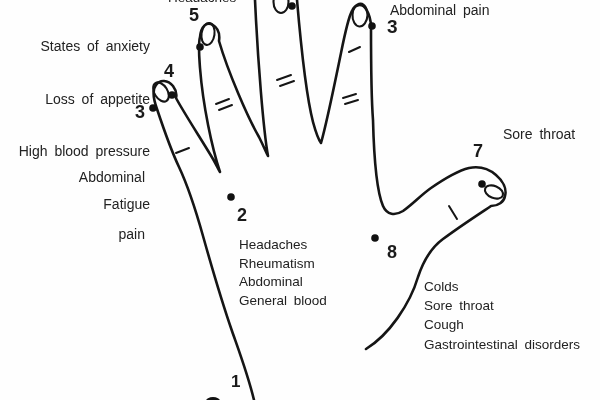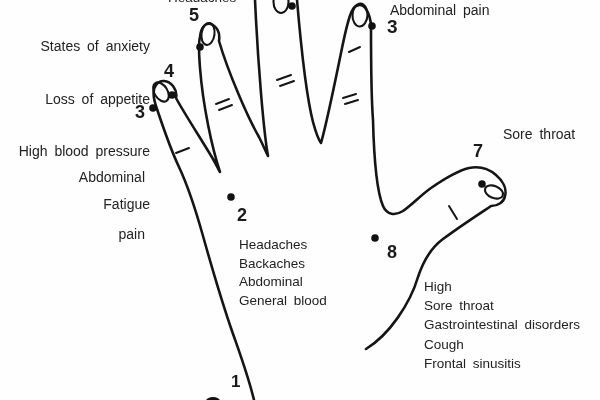--- a/index.html
+++ b/index.html
@@ -118,29 +118,28 @@
 
   <div class="lbl" style="left:390px; top:2px;">Abdominal pain</div>
   <div class="num" style="left:387px; top:18px; font-size:19px;">3</div>
 
   <div class="lbl" style="left:503px; top:126px;">Sore throat</div>
   <div class="num" style="left:473px; top:142px;">7</div>
 
   <div class="num" style="left:237px; top:206px;">2</div>
   <div class="list" style="left:239px; top:236px; line-height:18.5px;">
     <div>Headaches</div>
-    <div>Backaches</div>
+    <div>Rheumatism</div>
     <div>Abdominal</div>
     <div>General blood</div>
   </div>
 
   <div class="num" style="left:387px; top:243px;">8</div>
   <div class="list" style="left:424px; top:277px; line-height:19.2px;">
-    <div>High</div>
+    <div>Colds</div>
     <div>Sore throat</div>
+    <div>Cough</div>
     <div>Gastrointestinal disorders</div>
-    <div>Cough</div>
-    <div>Frontal sinusitis</div>
   </div>
 
   <div class="num" style="left:231px; top:373px; font-size:17px;">1</div>
 
 </div>
 
 </body></html>

